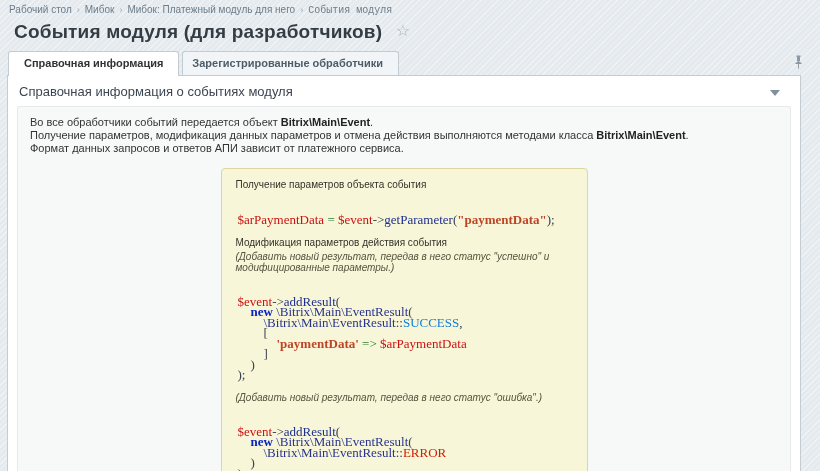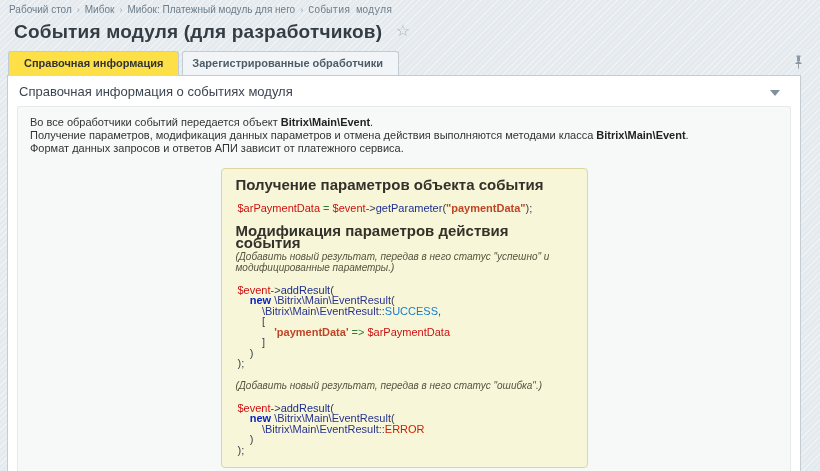--- a/index.html
+++ b/index.html
@@ -20,21 +20,21 @@
   .title-row { padding: 3px 0 9px 14px; }
   .page-title { display: inline; font-size: 19px; font-weight: bold; color: #343c44; letter-spacing: .2px; }
   .fav-star { display: inline-block; margin-left: 9px; font-size: 16px; color: #a7b2bb; vertical-align: 2px; cursor: pointer; }
 
   .tabs-row { position: relative; height: 23px; padding-left: 8px; display: flex; align-items: flex-end; }
   .tab {
     font-size: 11px; font-weight: bold; padding: 5px 15px 6px;
     border: 1px solid #c3ccd3; border-bottom: none;
     border-radius: 3px 3px 0 0; cursor: pointer; white-space: nowrap;
   }
-  .tab.active { background: #fde047; color: #333; position: relative; z-index: 3; padding-bottom: 7px; margin-bottom: -1px; }
+  .tab.active { background: #ffffff; color: #333; position: relative; z-index: 3; padding-bottom: 7px; margin-bottom: -1px; }
   .tab.inactive { background: #f2f5f7; color: #4e5d68; margin-left: 3px; padding-left: 9px; }
   .pin-btn { position: absolute; right: 16px; top: 3px; cursor: pointer; line-height: 0; }
 
   
   .panel {
     margin: 0 19px 0 7px; background: #fff;
     border: 1px solid #c3ccd3; border-bottom: none;
     height: 403px; overflow: hidden; position: relative; z-index: 2;
   }
   .panel-header { position: relative; padding: 8px 14px 7px 11px; font-size: 13px; color: #3c4650; }
@@ -50,26 +50,26 @@
   }
   .intro { font-size: 11px; line-height: 13px; color: #333; }
   .intro b { color: #222; }
 
   
   .code-panel {
     width: 367px; margin: 13px auto 0;
     background: #f8f6d8; border: 1px solid #ddd69e; border-radius: 4px;
     padding: 10px 14px 10px;
   }
-  .cp-heading { font-size: 15px; font-weight: bold; color: #33322a; line-height: 12px; }
+  .cp-heading { font-size: 10px; font-weight: normal; color: #33322a; line-height: 12px; }
   .cp-note { font-size: 10px; font-style: italic; color: #55543f; line-height: 11px; margin-top: 2px; }
   .cp-code {
-    font-family: Liberation Sans, sans-serif;
-    font-size: 11px; line-height: 10.5px; white-space: pre;
-    margin: 12px 0 11px 2px; color: #3a4150;
+    font-family: Liberation Serif, serif;
+    font-size: 13px; line-height: 10.5px; white-space: pre;
+    margin: 24px 0 11px 2px; color: #3a4150;
   }
   .cp-code:last-child { margin-bottom: 2px; }
   .tk-var { color: #cc1111; }
   .tk-fn  { color: #1d2f8f; }
   .tk-kw  { color: #0a23c4; font-weight: bold; }
   .tk-cls { color: #28348c; }
   .tk-cs  { color: #0f7fd4; }
   .tk-ce  { color: #cc2200; }
   .tk-str { color: #bf4426; font-weight: bold; }
   .tk-op  { color: #2e7d32; }

